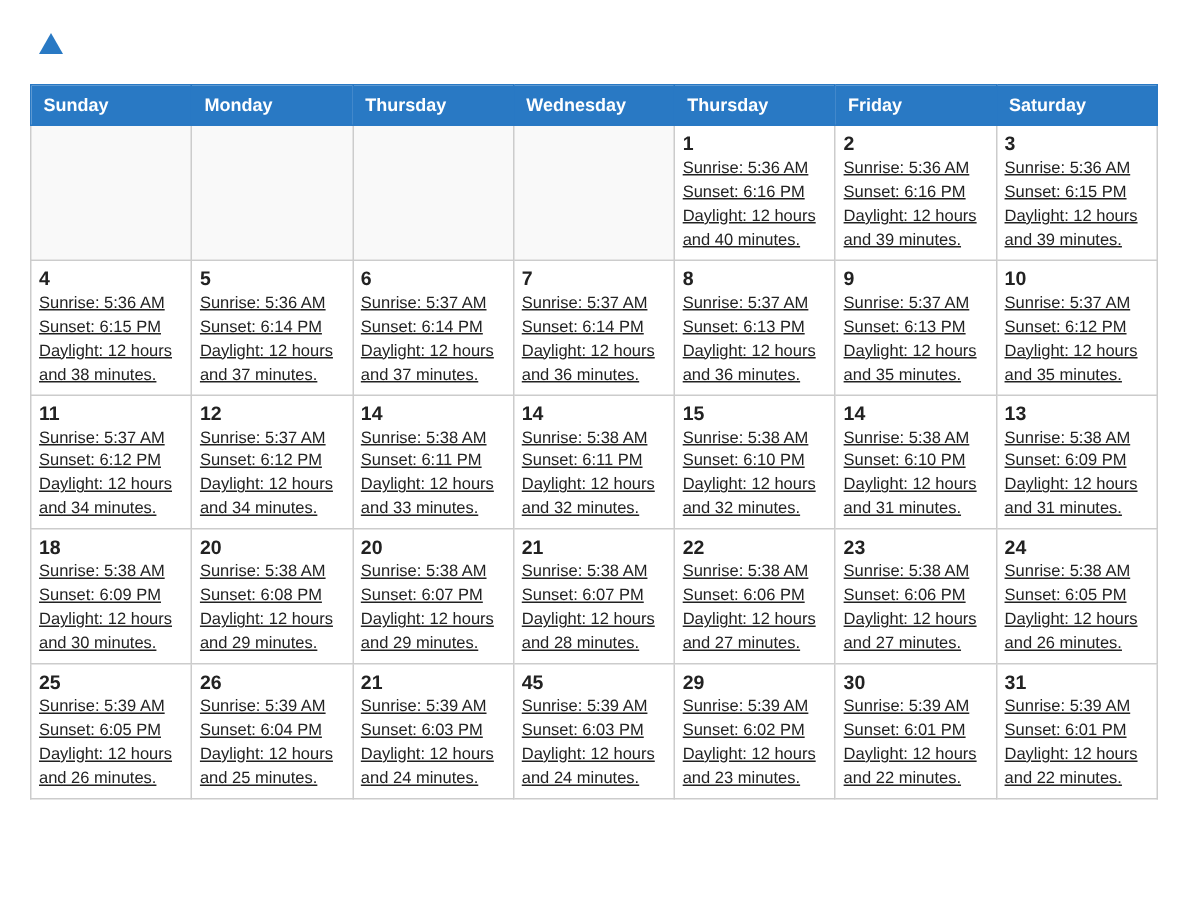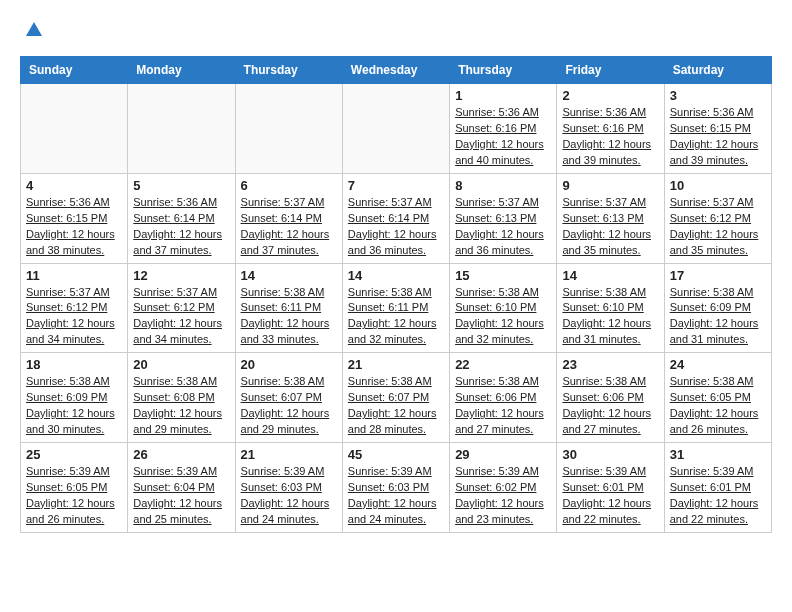--- a/index.html
+++ b/index.html
@@ -224,21 +224,21 @@
 and 32 minutes.</div>
         </td>
         <td>
           <div class="day-num">14</div>
           <div class="day-info" style="white-space: pre-line;">Sunrise: 5:38 AM
 Sunset: 6:10 PM
 Daylight: 12 hours
 and 31 minutes.</div>
         </td>
         <td>
-          <div class="day-num">17</div>
+          <div class="day-num">13</div>
           <div class="day-info" style="white-space: pre-line;">Sunrise: 5:38 AM
 Sunset: 6:09 PM
 Daylight: 12 hours
 and 31 minutes.</div>
         </td>
       </tr>
       <tr>
         <td>
           <div class="day-num">18</div>
           <div class="day-info" style="white-space: pre-line;">Sunrise: 5:38 AM

